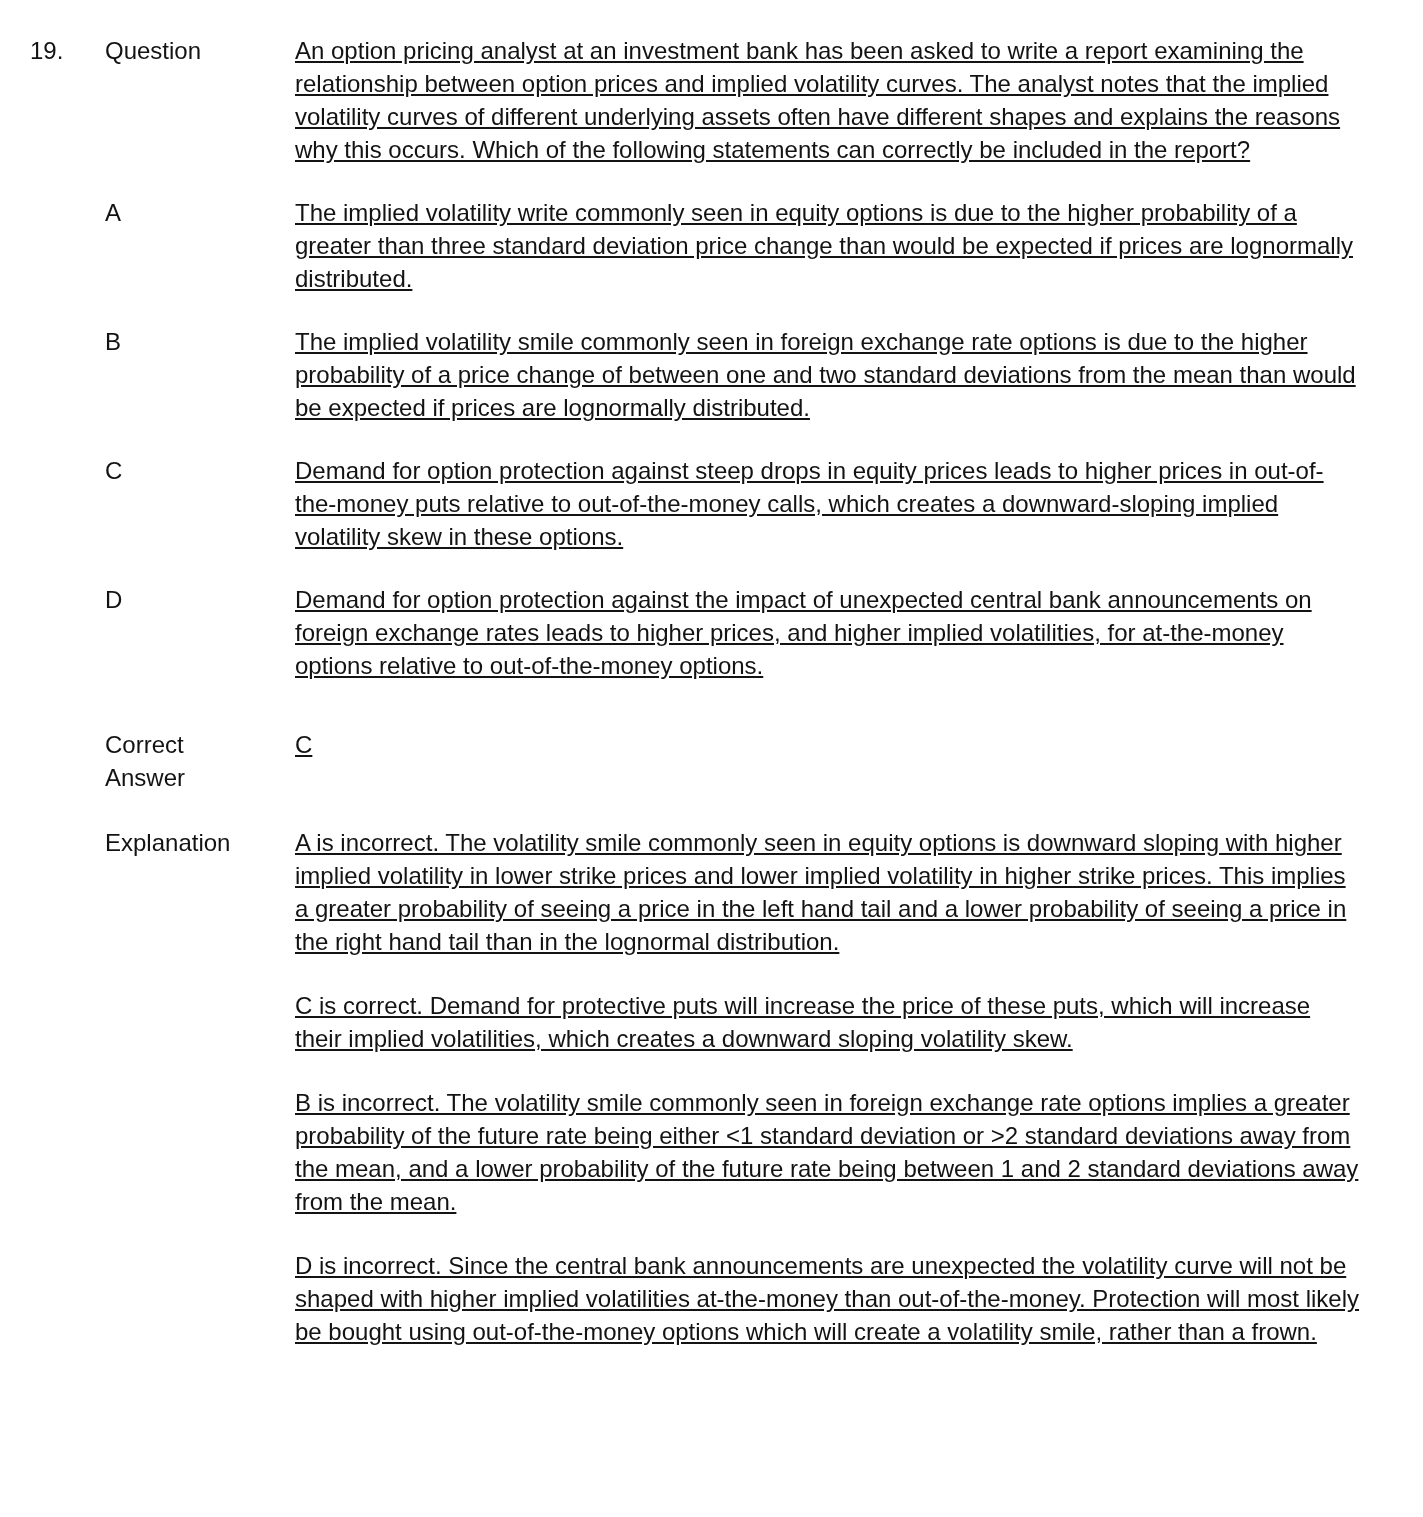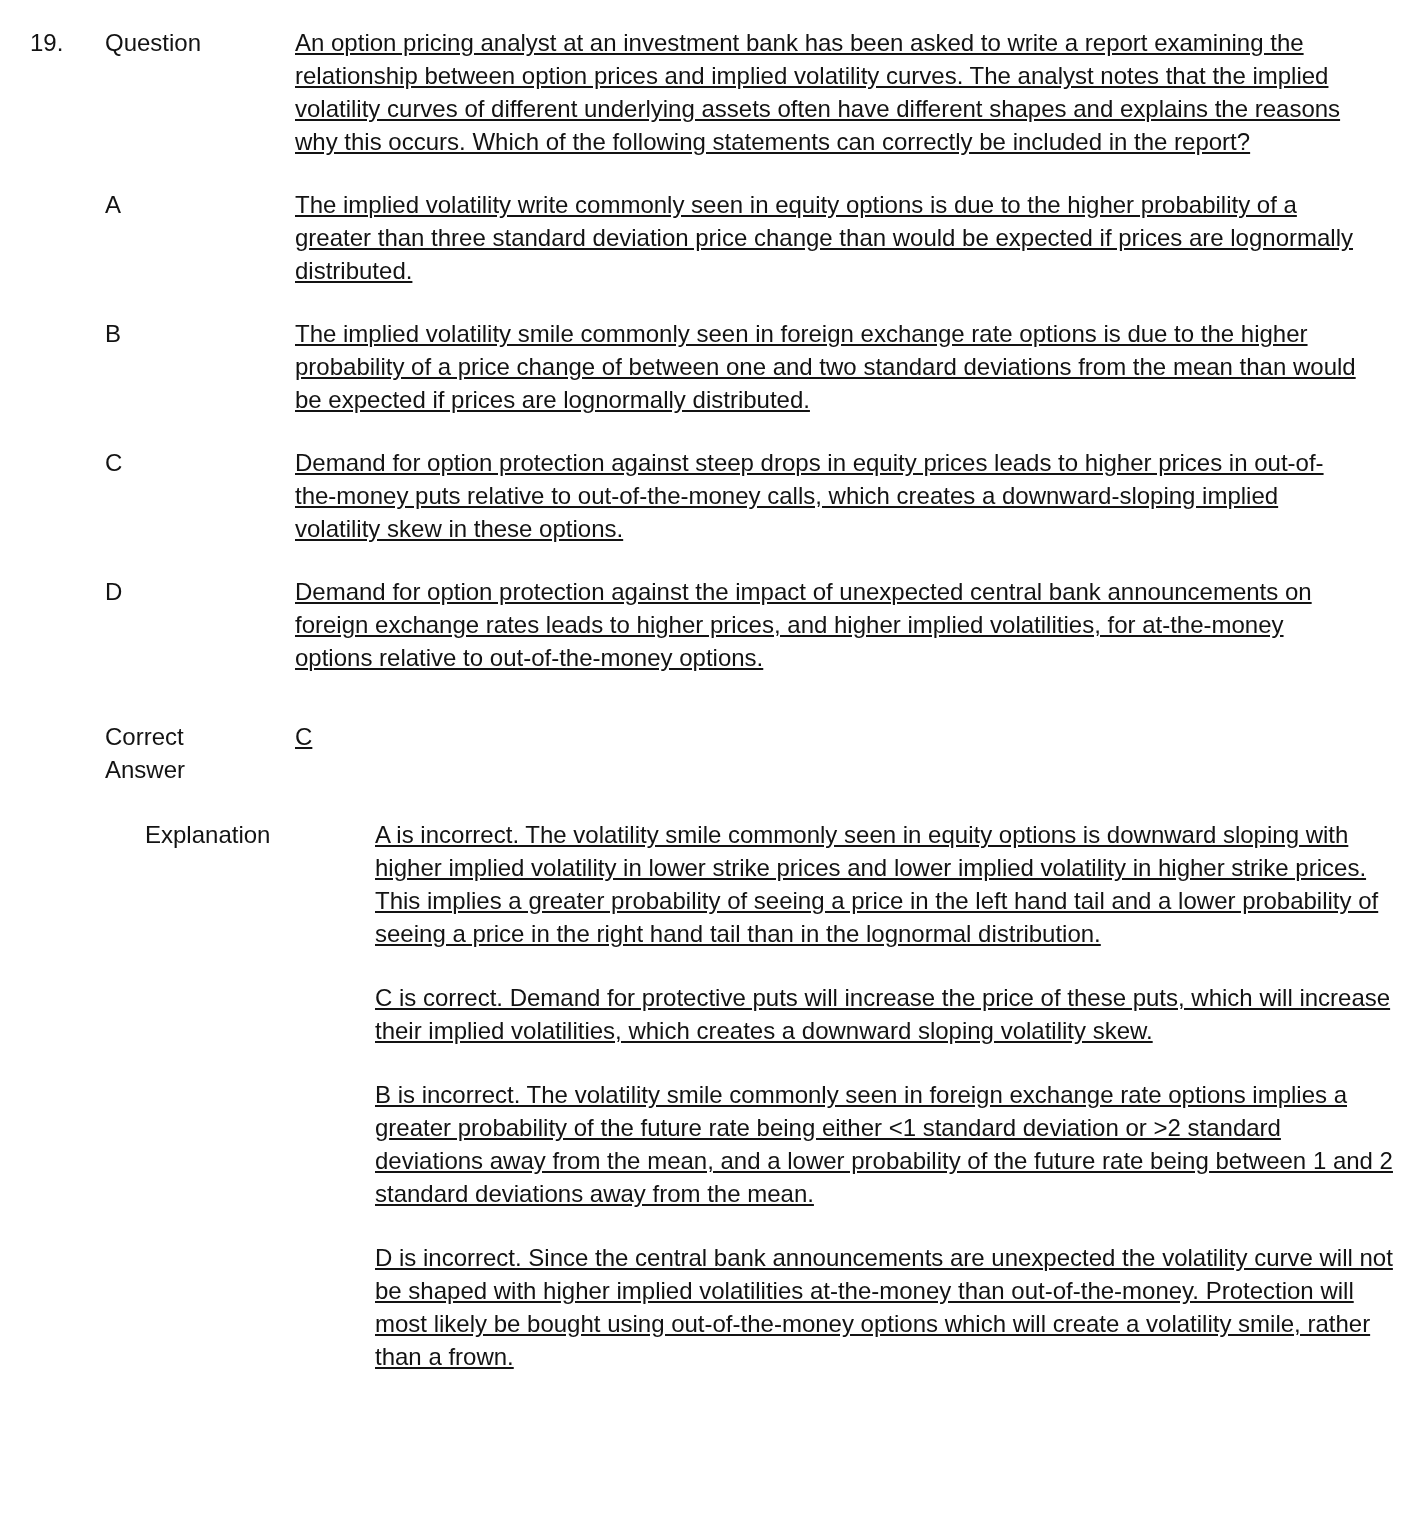--- a/index.html
+++ b/index.html
@@ -5,38 +5,38 @@
   * { margin: 0; padding: 0; box-sizing: border-box; }
   html, body { background: #ffffff; }
   body {
     width: 1423px;
     min-height: 1517px;
     font-family: "Liberation Sans", sans-serif;
     color: #131313;
     -webkit-font-smoothing: antialiased;
   }
   .doc {
-    padding: 26px 28px 20px 30px;
+    padding: 34px 28px 20px 30px;
   }
   .row {
     display: grid;
     grid-template-columns: 75px 190px 1fr;
     align-items: start;
     margin-bottom: 30px;
   }
   .num, .label, .content {
     font-size: 24px;
     line-height: 33px;
     color: #131313;
   }
   .label { width: 150px; }
   .content { max-width: 1065px; text-decoration: underline; }
   .row-option-d { margin-bottom: 46px; }
   .row-answer { margin-bottom: 32px; }
-  .row-explanation { margin-bottom: 0; gap: 40px; }
+  .row-explanation { margin-bottom: 0; }
   .explanation-paragraphs p { margin-bottom: 31px; }
   .explanation-paragraphs p:last-child { margin-bottom: 0; }
 </style>
 </head>
 <body>
 
 <div class="doc">
 
   <div class="row row-question">
     <div class="num">19.</div>

